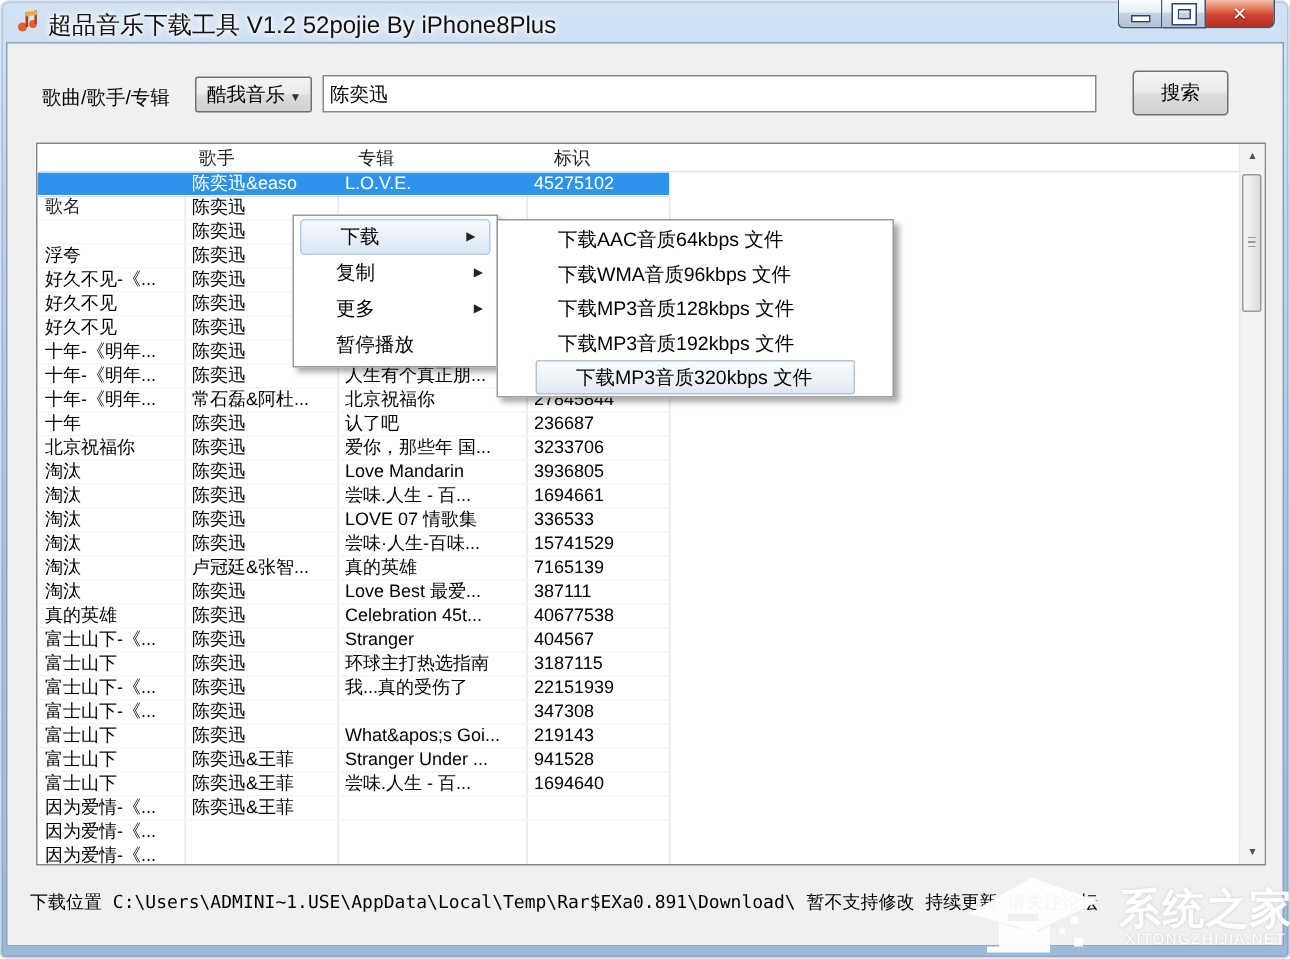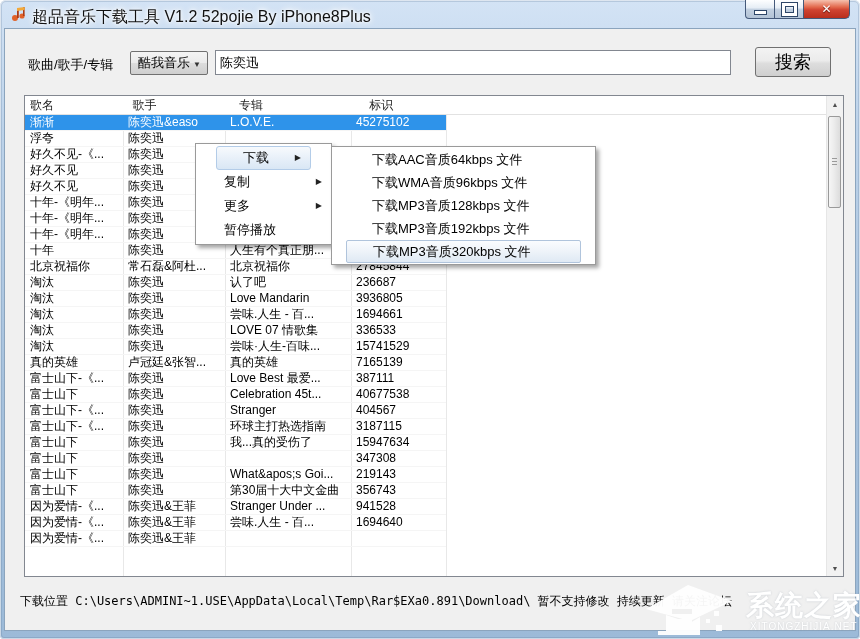--- a/index.html
+++ b/index.html
@@ -26,59 +26,59 @@
   .client{position:absolute;left:4px;right:4px;top:28px;bottom:8px;background:#f0f0f0;border:1px solid #8ba4bd;box-sizing:border-box;}
   
   .tb-label{position:absolute;left:28px;top:56px;font-size:13px;color:#000;}
   .combo{position:absolute;left:130px;top:51px;width:78px;height:24px;box-sizing:border-box;
     border:1px solid #707070;border-radius:2px;background:linear-gradient(#f4f4f4,#ebebeb 48%,#dcdcdc 52%,#cfcfcf);
     font-size:13px;display:flex;align-items:center;padding-left:7px;}
   .combo .caret{position:absolute;right:6px;top:8px;font-size:8px;color:#333;}
   .search-input{position:absolute;left:215px;top:50px;width:516px;height:25px;box-sizing:border-box;
     border:1px solid #828790;background:#fff;font-size:13px;padding:0 4px;outline:none;
     font-family:"Liberation Sans","DejaVu Sans",sans-serif;}
-  .search-btn{position:absolute;left:755px;top:47px;width:76px;height:30px;box-sizing:border-box;
-    border:1px solid #707070;border-radius:3px;font-size:18px;color:#000;
+  .search-btn{position:absolute;left:755px;top:47px;width:64px;height:30px;box-sizing:border-box;
+    border:1px solid #707070;border-radius:3px;font-size:13px;color:#000;
     background:linear-gradient(#f3f3f3,#ebebeb 45%,#dddddd 55%,#cfcfcf);
     display:flex;align-items:center;justify-content:center;}
   
   .table{position:absolute;left:24px;top:95px;width:820px;height:482px;box-sizing:border-box;
     border:1px solid #828790;background:#fff;overflow:hidden;}
   .thead{position:absolute;left:0;top:0;right:17px;height:19px;background:#fff;border-bottom:1px solid #e2e2e2;box-sizing:border-box;}
   .hcell{display:inline-block;box-sizing:border-box;padding-left:5px;font-size:12px;color:#1c1c1c;line-height:18px;
     overflow:hidden;white-space:nowrap;vertical-align:top;}
   .vline{position:absolute;top:0;bottom:0;width:1px;background:#e8e8e8;}
   .rows{position:absolute;left:0;top:19px;right:17px;bottom:0;overflow:hidden;}
   .trow{width:421px;height:16px;box-sizing:border-box;border-bottom:1px solid #f5f5f5;white-space:nowrap;}
   .trow.sel{background:#2e93ea;}
   .trow.sel .tcell{color:#fff;}
   .tcell{display:inline-block;box-sizing:border-box;padding-left:5px;font-size:12px;color:#000;line-height:15px;
     overflow:hidden;white-space:nowrap;vertical-align:top;height:15px;}
-  .c0{width:98px;}.c1{width:102px;}.c2{width:126px;}.c3{width:95px;}
+  .c0{width:98px;margin-top:32px;}.c1{width:102px;}.c2{width:126px;}.c3{width:95px;}
   
   .sb{position:absolute;right:0;top:0;bottom:0;width:17px;background:#f2f2f2;border-left:1px solid #e6e6e6;box-sizing:border-box;}
   .sb-btn{position:absolute;left:0;right:0;height:16px;display:flex;align-items:center;justify-content:center;
     font-size:7px;color:#505050;background:#f2f2f2;}
   .sb-btn.up{top:0;}
   .sb-btn.down{bottom:0;}
   .sb-thumb{position:absolute;left:1px;right:2px;top:20px;height:90px;border:1px solid #9a9a9a;border-radius:2px;
     background:linear-gradient(90deg,#f6f6f6,#ececec 45%,#dcdcdc);}
   .sb-thumb::after{content:"";position:absolute;left:3px;right:3px;top:50%;margin-top:-4px;height:7px;
     background:repeating-linear-gradient(#9a9a9a 0 1px,transparent 1px 3px);}
   
   .menu{position:absolute;left:195px;top:143px;width:135px;background:#fff;border:1px solid #9a9a9a;
     box-shadow:3px 3px 4px rgba(0,0,0,.35);padding:2px 0;z-index:10;}
   .mitem{position:relative;height:24px;line-height:24px;font-size:13px;color:#000;padding-left:28px;box-sizing:border-box;}
   .mitem .arrow{position:absolute;right:9px;top:0;font-size:8px;color:#222;}
-  .mitem.hl{margin:0 20px;padding-left:26px;border:1px solid #b3cce8;border-radius:3px;
+  .mitem.hl{margin:0 4px;padding-left:26px;border:1px solid #b3cce8;border-radius:3px;
     background:linear-gradient(#f7fafd,#e8f0f9 50%,#d9e7f5);height:24px;line-height:22px;}
   .submenu{position:absolute;left:331px;top:146px;width:237px;background:#fff;border:1px solid #9a9a9a;
     box-shadow:3px 3px 4px rgba(0,0,0,.35);padding:1px 13px;z-index:11;}
   .smitem{height:23px;line-height:23px;font-size:13px;color:#000;padding-left:27px;box-sizing:border-box;}
-  .smitem.hl{margin:0 1px;padding-left:26px;border:1px solid #b0c4dc;border-radius:2px;
+  .smitem.hl{margin:0 12px;padding-left:26px;border:1px solid #b0c4dc;border-radius:2px;
     background:linear-gradient(#fafcfe,#eef3f9 50%,#dfe9f4);line-height:21px;}
   
   .status{position:absolute;left:20px;top:593px;font-size:12px;color:#000;white-space:nowrap;
     font-family:"DejaVu Sans Mono","Liberation Mono",monospace;}
   
   .watermark{position:absolute;right:2px;bottom:0px;width:230px;height:60px;z-index:20;text-decoration:underline;}
   .wm-title{position:absolute;left:118px;top:8px;font-size:28px;font-weight:bold;color:#fff;letter-spacing:1px;
     text-shadow:0 0 2px rgba(160,170,180,.55);white-space:nowrap;}
   .wm-site{position:absolute;left:122px;top:42px;font-size:10px;color:#fff;letter-spacing:1px;
     text-shadow:0 0 2px rgba(160,170,180,.55);white-space:nowrap;}
@@ -144,33 +144,33 @@
         <div class="trow"><span class="tcell c0">浮夸</span><span class="tcell c1">陈奕迅</span><span class="tcell c2"></span><span class="tcell c3"></span></div>
         <div class="trow"><span class="tcell c0">好久不见-《...</span><span class="tcell c1">陈奕迅</span><span class="tcell c2"></span><span class="tcell c3"></span></div>
         <div class="trow"><span class="tcell c0">好久不见</span><span class="tcell c1">陈奕迅</span><span class="tcell c2"></span><span class="tcell c3"></span></div>
         <div class="trow"><span class="tcell c0">好久不见</span><span class="tcell c1">陈奕迅</span><span class="tcell c2"></span><span class="tcell c3"></span></div>
         <div class="trow"><span class="tcell c0">十年-《明年...</span><span class="tcell c1">陈奕迅</span><span class="tcell c2"></span><span class="tcell c3"></span></div>
         <div class="trow"><span class="tcell c0">十年-《明年...</span><span class="tcell c1">陈奕迅</span><span class="tcell c2">陈奕迅 国语精选</span><span class="tcell c3"></span></div>
         <div class="trow"><span class="tcell c0">十年-《明年...</span><span class="tcell c1">陈奕迅</span><span class="tcell c2">陈奕迅 国语精选</span><span class="tcell c3"></span></div>
         <div class="trow"><span class="tcell c0">十年</span><span class="tcell c1">陈奕迅</span><span class="tcell c2">人生有个真正朋...</span><span class="tcell c3">40076788</span></div>
         <div class="trow"><span class="tcell c0">北京祝福你</span><span class="tcell c1">常石磊&amp;阿杜...</span><span class="tcell c2">北京祝福你</span><span class="tcell c3">27845844</span></div>
         <div class="trow"><span class="tcell c0">淘汰</span><span class="tcell c1">陈奕迅</span><span class="tcell c2">认了吧</span><span class="tcell c3">236687</span></div>
+        <div class="trow"><span class="tcell c0">淘汰</span><span class="tcell c1">陈奕迅</span><span class="tcell c2">爱你，那些年 国...</span><span class="tcell c3">3233706</span></div>
         <div class="trow"><span class="tcell c0">淘汰</span><span class="tcell c1">陈奕迅</span><span class="tcell c2">Love Mandarin</span><span class="tcell c3">3936805</span></div>
         <div class="trow"><span class="tcell c0">淘汰</span><span class="tcell c1">陈奕迅</span><span class="tcell c2">尝味.人生 - 百...</span><span class="tcell c3">1694661</span></div>
         <div class="trow"><span class="tcell c0">淘汰</span><span class="tcell c1">陈奕迅</span><span class="tcell c2">LOVE 07 情歌集</span><span class="tcell c3">336533</span></div>
         <div class="trow"><span class="tcell c0">淘汰</span><span class="tcell c1">陈奕迅</span><span class="tcell c2">尝味·人生-百味...</span><span class="tcell c3">15741529</span></div>
         <div class="trow"><span class="tcell c0">真的英雄</span><span class="tcell c1">卢冠廷&amp;张智...</span><span class="tcell c2">真的英雄</span><span class="tcell c3">7165139</span></div>
         <div class="trow"><span class="tcell c0">富士山下-《...</span><span class="tcell c1">陈奕迅</span><span class="tcell c2">Love Best 最爱...</span><span class="tcell c3">387111</span></div>
         <div class="trow"><span class="tcell c0">富士山下</span><span class="tcell c1">陈奕迅</span><span class="tcell c2">Celebration 45t...</span><span class="tcell c3">40677538</span></div>
         <div class="trow"><span class="tcell c0">富士山下-《...</span><span class="tcell c1">陈奕迅</span><span class="tcell c2">Stranger</span><span class="tcell c3">404567</span></div>
         <div class="trow"><span class="tcell c0">富士山下-《...</span><span class="tcell c1">陈奕迅</span><span class="tcell c2">环球主打热选指南</span><span class="tcell c3">3187115</span></div>
-        <div class="trow"><span class="tcell c0">富士山下</span><span class="tcell c1">陈奕迅</span><span class="tcell c2">我...真的受伤了</span><span class="tcell c3">15947634</span></div>
+        <div class="trow"><span class="tcell c0">富士山下</span><span class="tcell c1">陈奕迅</span><span class="tcell c2">我...真的受伤了</span><span class="tcell c3">22151939</span></div>
         <div class="trow"><span class="tcell c0">富士山下</span><span class="tcell c1">陈奕迅</span><span class="tcell c2"></span><span class="tcell c3">347308</span></div>
         <div class="trow"><span class="tcell c0">富士山下</span><span class="tcell c1">陈奕迅</span><span class="tcell c2">What&amp;apos;s Goi...</span><span class="tcell c3">219143</span></div>
-        <div class="trow"><span class="tcell c0">富士山下</span><span class="tcell c1">陈奕迅</span><span class="tcell c2">第30届十大中文金曲</span><span class="tcell c3">356743</span></div>
         <div class="trow"><span class="tcell c0">因为爱情-《...</span><span class="tcell c1">陈奕迅&amp;王菲</span><span class="tcell c2">Stranger Under ...</span><span class="tcell c3">941528</span></div>
         <div class="trow"><span class="tcell c0">因为爱情-《...</span><span class="tcell c1">陈奕迅&amp;王菲</span><span class="tcell c2">尝味.人生 - 百...</span><span class="tcell c3">1694640</span></div>
         <div class="trow"><span class="tcell c0">因为爱情-《...</span><span class="tcell c1">陈奕迅&amp;王菲</span><span class="tcell c2"></span><span class="tcell c3"></span></div>
       </div>
     <div class="sb">
       <div class="sb-btn up">▲</div>
       <div class="sb-thumb"></div>
       <div class="sb-btn down">▼</div>
     </div>
   </div>

